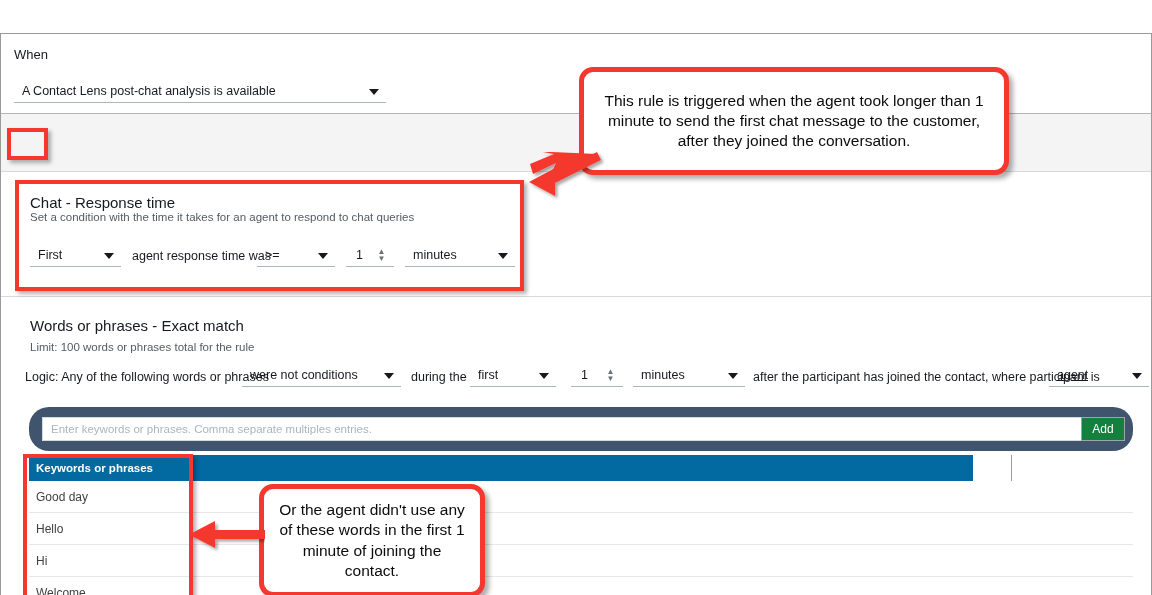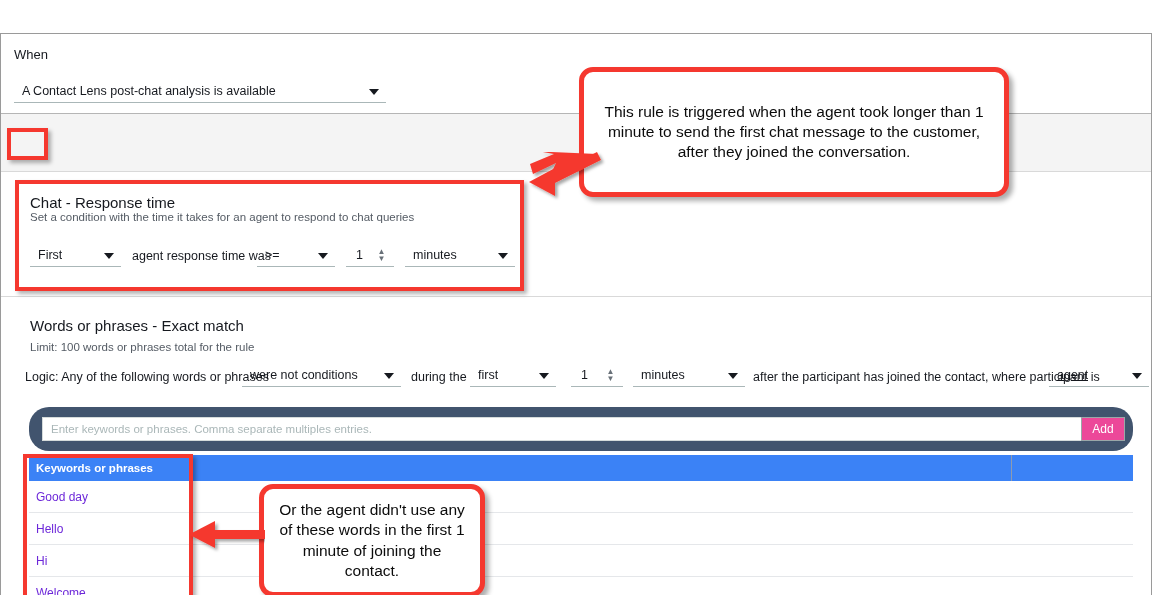--- a/index.html
+++ b/index.html
@@ -145,37 +145,37 @@
     color: #aab7b8;
     overflow: hidden;
     white-space: nowrap;
   }
   .addbtn {
     position: absolute;
     right: 8px;
     top: 10px;
     width: 44px;
     height: 24px;
-    background: #ec4899;
+    background: #15803d;
     border: 1px solid #9aa7a8;
     box-sizing: border-box;
     color: #ffffff;
     font-size: 12px;
     display: flex;
     align-items: center;
     justify-content: center;
   }
 
   .thead {
     position: absolute;
     left: 28px;
     top: 421px;
-    width: 1104px;
+    width: 944px;
     height: 26px;
-    background: #3b82f6;
+    background: #0369a1;
     color: #ffffff;
     font-size: 11.5px;
     font-weight: bold;
     box-sizing: border-box;
     text-decoration: underline;
   }
   .thead .th1 {
     position: absolute;
     left: 7px; top: 0;
     height: 26px;
@@ -196,21 +196,21 @@
     top: 447px;
     width: 1104px;
   }
   .row {
     height: 32px;
     border-bottom: 1px solid #e5e7ea;
     display: flex;
     align-items: center;
     padding-left: 7px;
     font-size: 12px;
-    color: #6d28d9;
+    color: #404040;
     box-sizing: border-box;
     background: #ffffff;
   }
 
   
   .hl {
     position: absolute;
     border: 4px solid #f5382f;
     box-sizing: border-box;
     box-shadow: 3px 3px 4px rgba(0,0,0,0.30);
@@ -366,21 +366,21 @@
   </div>
 
   <div style="position:absolute;left:0;top:579px;width:1150px;height:14px;background:#f7f7f7;border-top:1px solid #e0e0e0;box-sizing:border-box;"></div>
 
   <div class="hl" style="left:6px;top:94px;width:41px;height:32px;"></div>
 
   <div class="hl" style="left:14px;top:146px;width:509px;height:111px;"></div>
 
   <div class="hl" style="left:22px;top:420px;width:170px;height:165px;"></div>
 
-  <div class="callout c1" style="left:578px;top:33px;width:430px;height:130px;">
+  <div class="callout c1" style="left:578px;top:33px;width:430px;height:108px;">
     <span>This rule is triggered when the agent took longer than 1 minute to send the first chat message to the customer, after they joined the conversation.</span>
   </div>
 
   <svg class="arrow" style="left:518px;top:118px;" width="90" height="60">
     <defs>
       <filter id="sh1" x="-50%" y="-50%" width="220%" height="220%">
         <feDropShadow dx="2.5" dy="2.5" stdDeviation="1.6" flood-color="#000" flood-opacity="0.35"></feDropShadow>
       </filter>
     </defs>
     <g filter="url(#sh1)">

